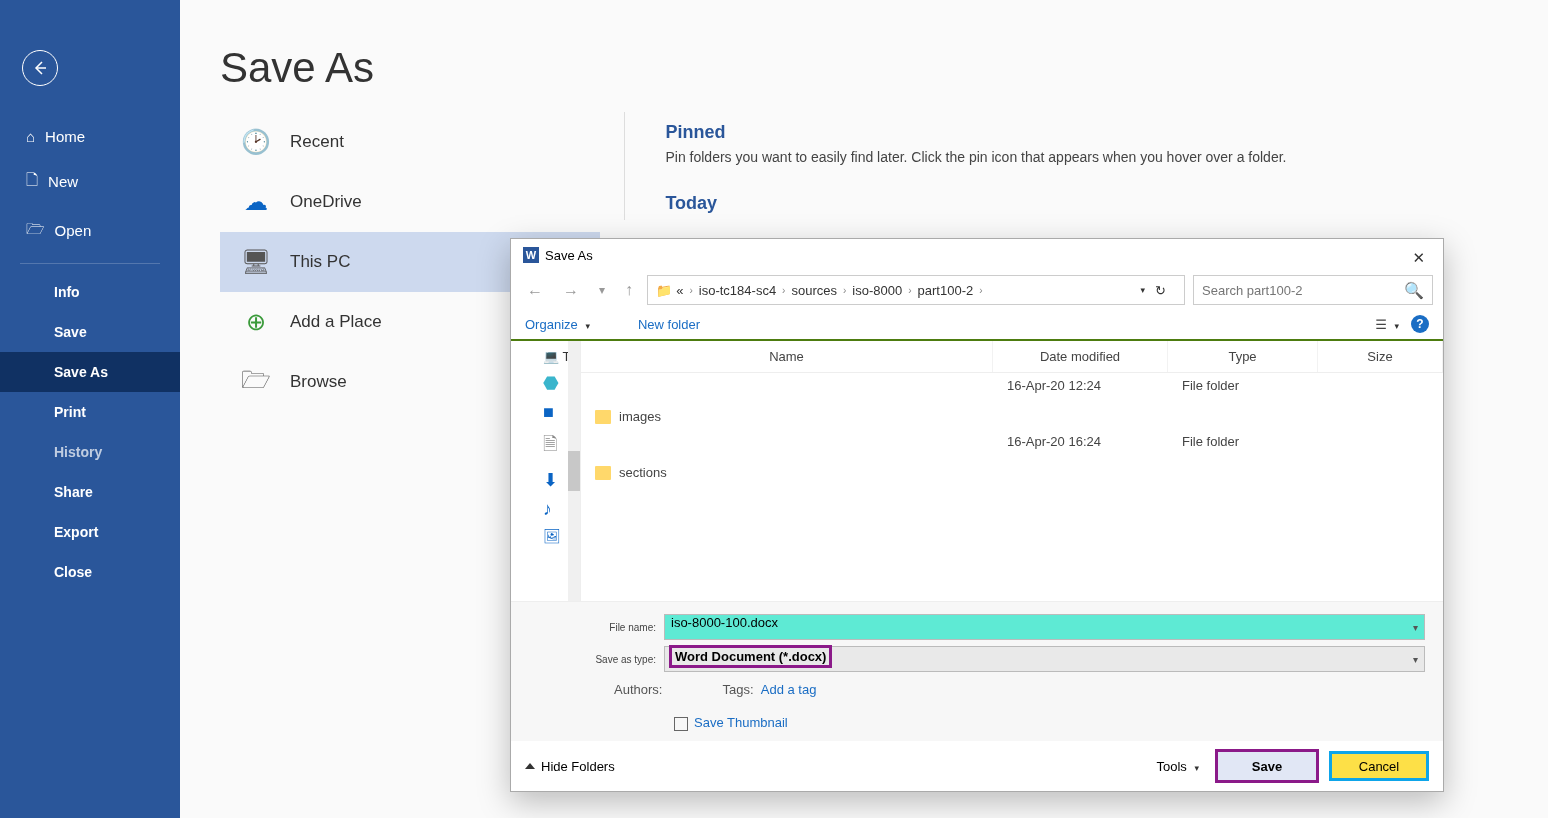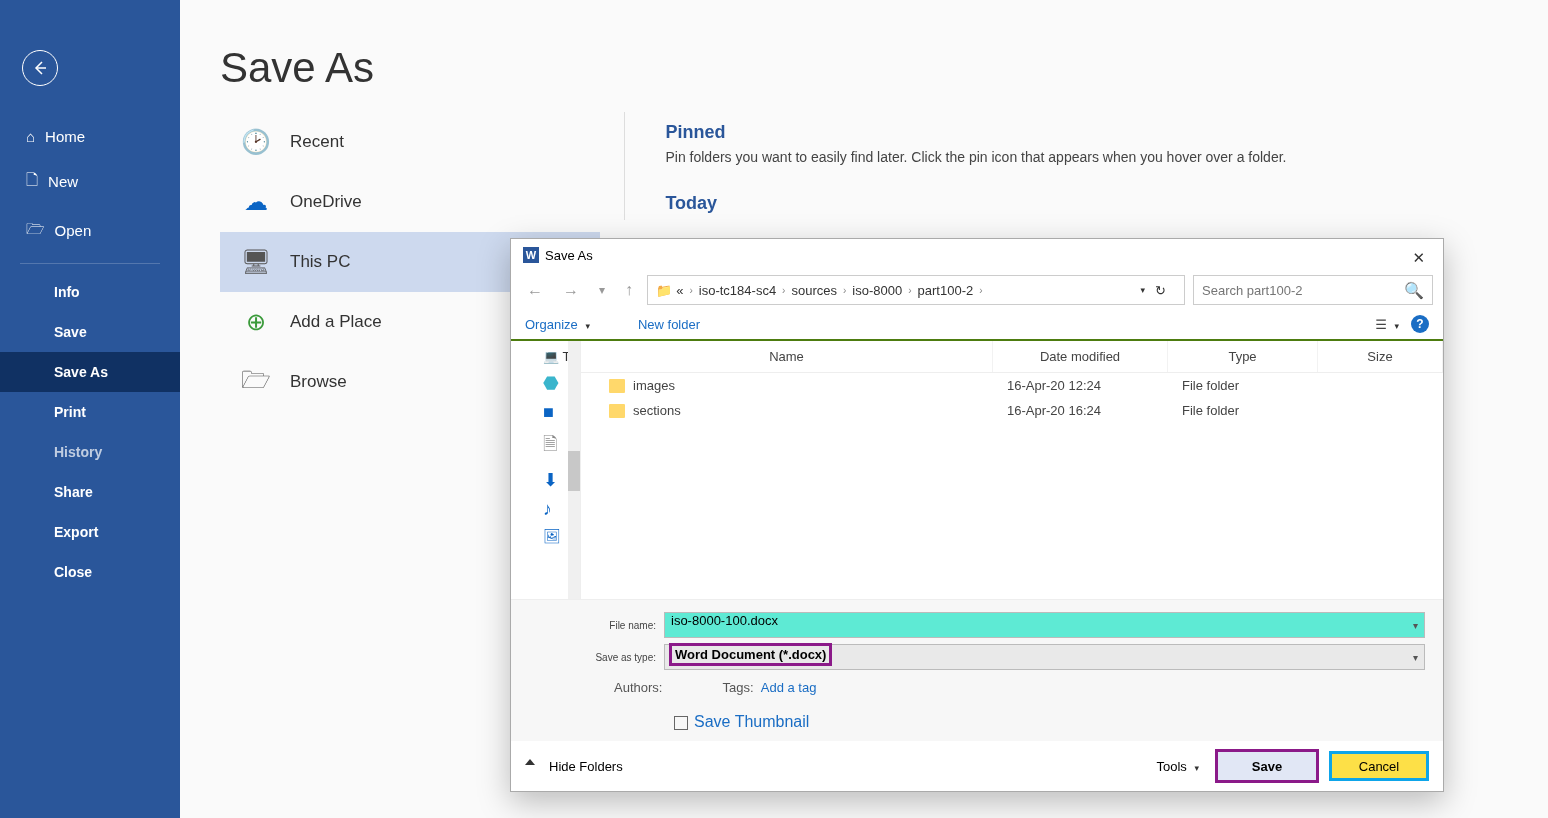--- a/index.html
+++ b/index.html
@@ -51,45 +51,45 @@
 .tree .sb .thumb { position: absolute; top: 110px; width: 12px; height: 40px; background: #c8c8c8; }
 .tree-item { font-size: 18px; padding: 4px 0; color: #1a6dc4; }
 .file-list { flex: 1; }
 .headers { display: flex; border-bottom: 1px solid #eee; font-size: 13px; color: #444; text-align: center; }
 .headers div { padding: 8px 14px; border-right: 1px solid #f2f2f2; }
 .h-name { flex: 1; }
 .h-date { width: 175px; }
 .h-type { width: 150px; }
 .h-size { width: 125px; }
 .row { display: flex; font-size: 13px; color: #444; padding: 5px 0; }
-.row .c-name { flex: 1; padding-left: 28px; display: flex; align-items: center; gap: 8px; }
+.row .c-name { flex: 1; padding-left: 14px; display: flex; align-items: center; gap: 8px; margin-top: 31px; }
 .row .c-date { width: 175px; padding-left: 14px; }
 .row .c-type { width: 150px; padding-left: 14px; }
 .row .c-size { width: 125px; }
 .folder-icon { width: 16px; height: 14px; background: #ffd86b; border-radius: 1px; display: inline-block; }
 
 .bottom { border-top: 1px solid #eee; padding: 12px 18px 10px; background: #f7f7f7; }
 .field-row { display: flex; align-items: center; margin-bottom: 6px; }
 .field-label { width: 135px; text-align: right; font-size: 10px; color: #444; padding-right: 8px; }
 .field-input { flex: 1; height: 26px; border: 1px solid #bbb; background: #5eead4; padding: 0 6px; font-size: 13px; position: relative; }
 .field-input.grey { background: #e9e9e9; }
 .dd-arrow { position: absolute; right: 6px; top: 50%; transform: translateY(-50%); color: #555; font-size: 10px; }
 .highlight-purple { outline: 3px solid #8b1a89; outline-offset: -1px; font-weight: bold; }
 .meta-row { display: flex; gap: 60px; font-size: 13px; color: #555; padding-left: 85px; margin-top: 10px; }
 .meta-row a { color: #1a6dc4; text-decoration: none; }
-.thumb-row { padding-left: 145px; margin-top: 18px; font-size: 16px; }
+.thumb-row { padding-left: 145px; margin-top: 18px; font-size: 13px; }
 .checkbox { display: inline-block; width: 14px; height: 14px; border: 1px solid #666; vertical-align: middle; margin-right: 6px; }
 .thumb-row span { color: #1a6dc4; }
 
 .footer { display: flex; align-items: center; padding: 10px 14px; font-size: 13px; }
 .footer .gap { flex: 1; }
 .btn { width: 100px; height: 30px; border: 3px solid #0ea5e9; background: #fde047; cursor: pointer; font-size: 13px; margin-left: 12px; }
 .btn.save { background: #e1e7f5; border: 1px solid #2a569a; }
 .tools { margin-right: 6px; }
-.hide-folders { display: flex; gap: 14px; cursor: pointer; }
+.hide-folders { display: flex; align-items: center; gap: 6px; cursor: pointer; }
 .caret-up { display:inline-block; width:0;height:0;border-left:5px solid transparent;border-right:5px solid transparent;border-bottom:6px solid #333;}
 .caret-down-sm { font-size: 9px; color: #333; margin-left:4px;}
 </style>
 </head>
 <body>
 
 <div class="title-bar">iso-8000-100.doc  -  Word</div>
 
 <div class="sidebar">
   <div class="back-btn">

